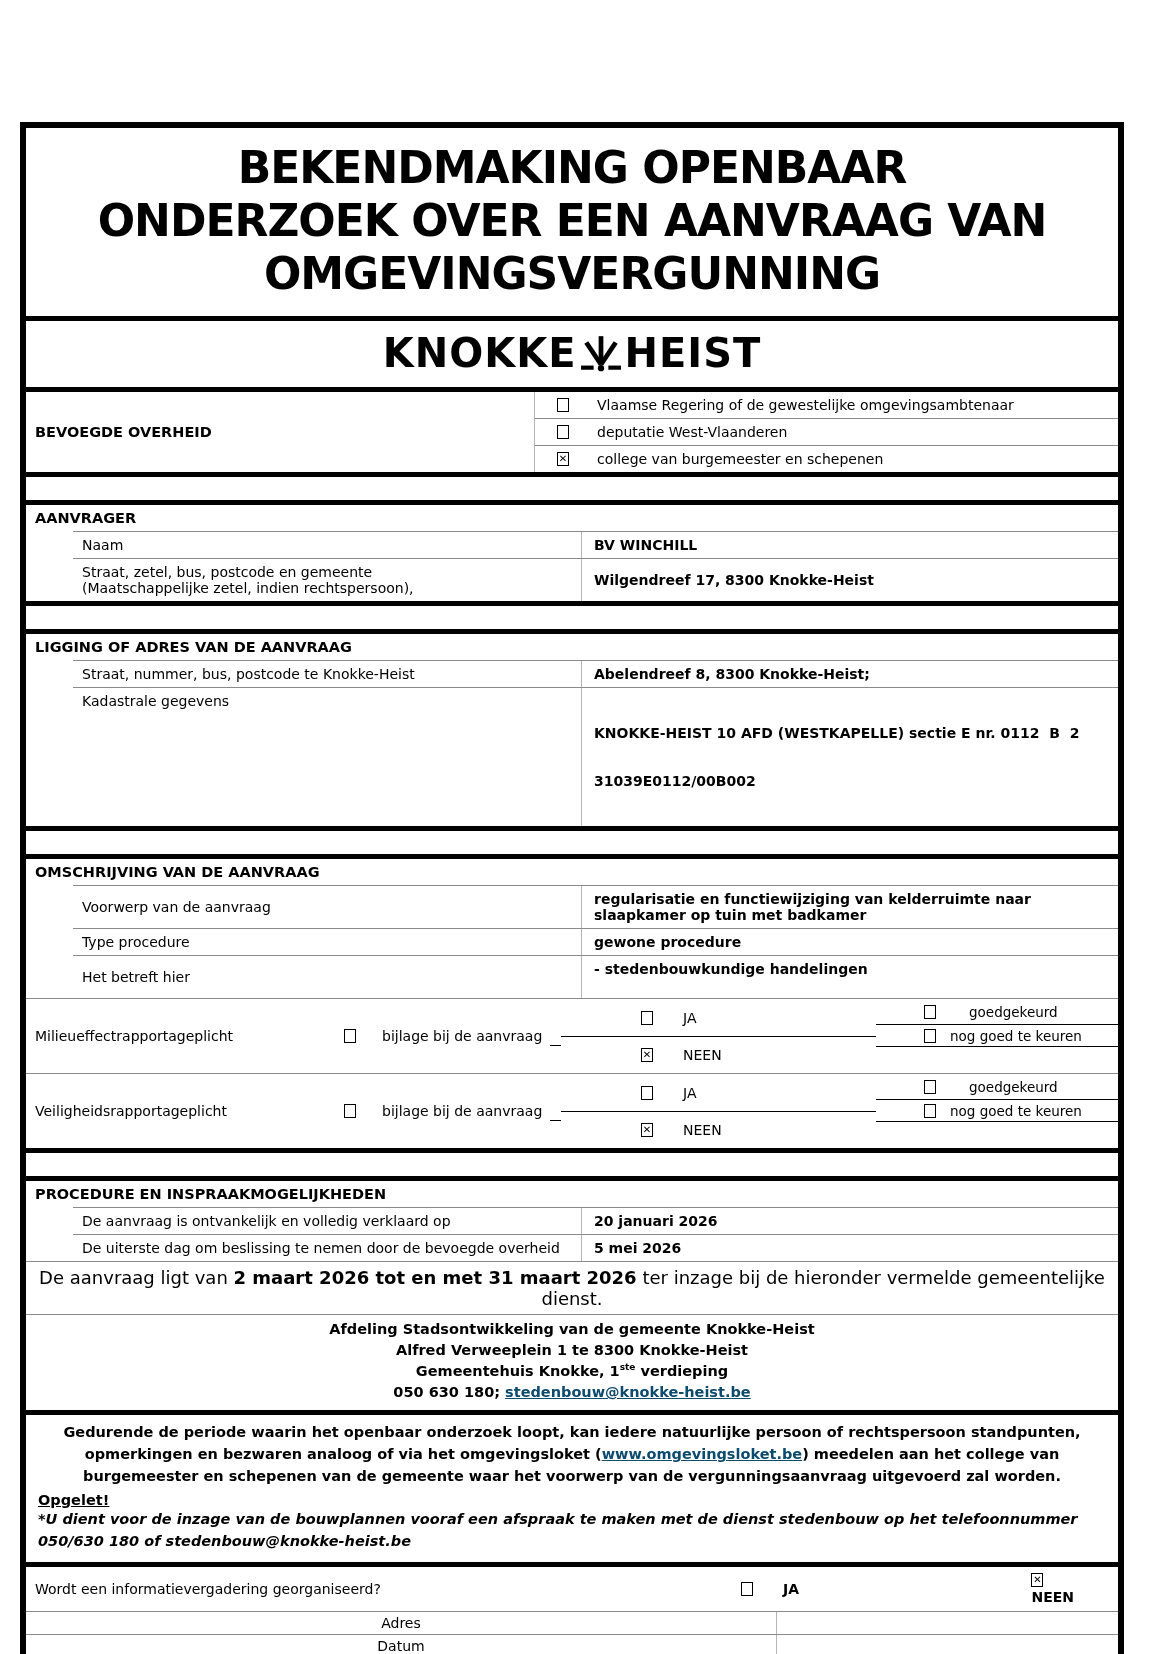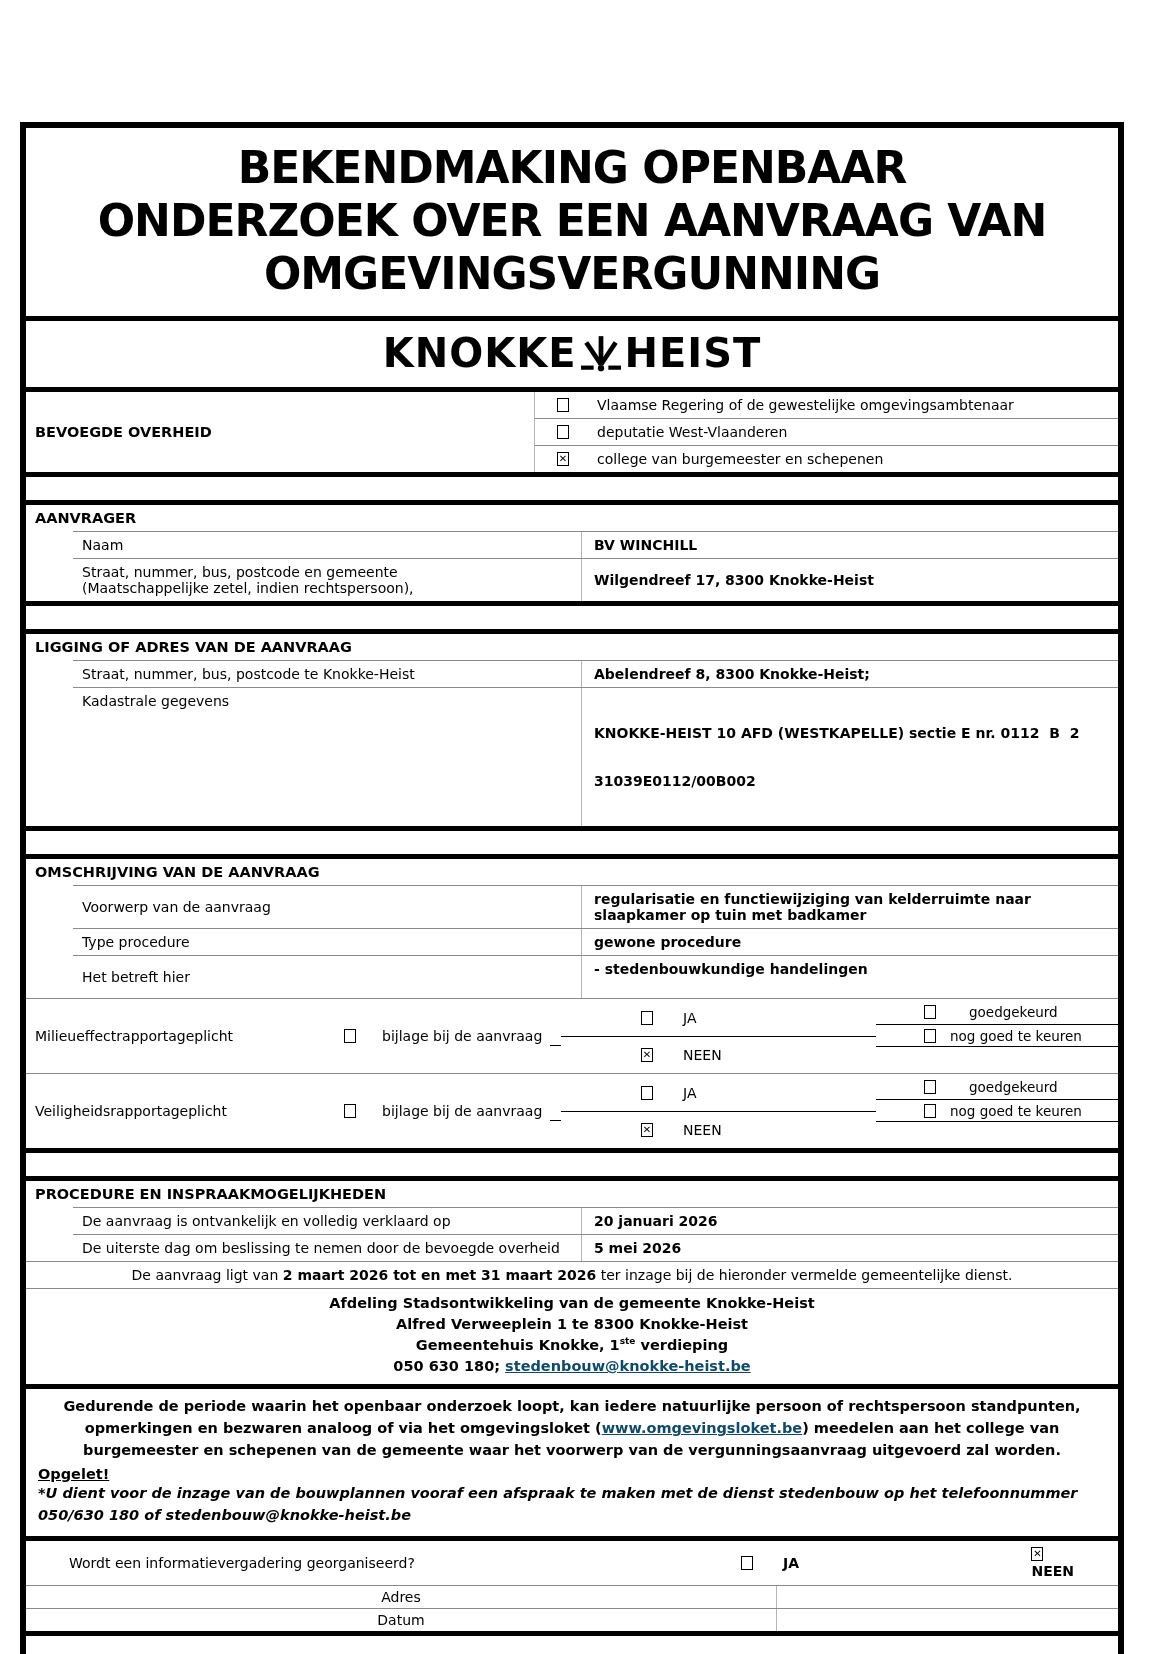--- a/index.html
+++ b/index.html
@@ -36,32 +36,32 @@
   .rapp-bijlage .fill{flex:1;border-bottom:1.4px solid #000;margin-left:8px;transform:translateY(9px);}
   .rapp-janee{display:flex;flex-direction:column;}
   .rapp-janee .ja,.rapp-janee .neen{flex:1;display:flex;align-items:center;gap:30px;padding-left:80px;font-size:14px;}
   .rapp-janee .ja{border-bottom:1.4px solid #000;}
   .rapp-rechts{display:flex;flex-direction:column;font-size:13.5px;}
   .rapp-rechts .sub{display:flex;align-items:center;gap:33px;padding-left:48px;}
   .rapp-rechts .g1{flex:0 0 25px;border-bottom:1.4px solid #000;}
   .rapp-rechts .g2{flex:0 0 21px;border-bottom:1.4px solid #000;gap:14px;}
   .rapp-rechts .spacer{flex:1;}
   
-  .center-row{border-top:1px solid #8a8a8a;text-align:center;padding:5px 10px;font-size:14px;}
+  .center-row{border-top:1px solid #8a8a8a;text-align:center;padding:5px 10px;font-size:18px;}
   .dienst{border-top:1px solid #8a8a8a;text-align:center;font-weight:bold;font-size:14.5px;line-height:1.45;padding:4px 0 7px;}
   sup{font-size:9px;}
   a.link{color:#0c4a6e;text-decoration:underline;font-weight:bold;cursor:pointer;}
   
   .bezwaar{padding:7px 12px 9px;font-size:14.5px;}
   .bez-center{text-align:center;font-weight:bold;line-height:1.5;}
   .opgelet{font-weight:bold;text-decoration:underline;margin-top:4px;}
   .afspraak{font-weight:bold;font-style:italic;line-height:1.55;}
   
   .info-row{display:grid;grid-template-columns:640px 1fr;min-height:44px;}
-  .info-row .lbl{display:flex;align-items:center;margin-left:34px;}
+  .info-row .lbl{display:flex;align-items:center;}
   .info-ja{display:flex;align-items:center;gap:30px;padding-left:75px;font-weight:bold;font-size:14px;}
   .neen-stack{margin-left:auto;margin-right:44px;display:flex;flex-direction:column;align-items:flex-start;justify-content:center;gap:2px;font-weight:bold;font-size:14px;}
   .small-row{display:grid;grid-template-columns:750px 1fr;border-top:1px solid #8a8a8a;}
   .small-row .c{text-align:center;padding:3px 0;font-size:14px;}
   .small-row .rest{border-left:1px solid #b5b5b5;}
   .bigbox{height:102px;background:#fff;}
 </style>
 </head>
 <body>
 
@@ -109,21 +109,21 @@
   <div class="sep"></div>
 
   <div class="section">
     <div class="hdr">AANVRAGER</div>
     <div class="row2">
       <div class="lbl">Naam</div>
       <div class="val">BV WINCHILL</div>
     </div>
     <div class="row2">
       <div class="lbl">
-        <div>Straat, nummer, bus, postcode en gemeente</div>
+        <div>Straat, zetel, bus, postcode en gemeente</div>
         <div>(Maatschappelijke zetel, indien rechtspersoon),</div>
       </div>
       <div class="val" style="display:flex;align-items:center;">Wilgendreef 17, 8300 Knokke-Heist</div>
     </div>
   </div>
 
   <div class="sep"></div>
 
   <div class="section">
     <div class="hdr">LIGGING OF ADRES VAN DE AANVRAAG</div>

